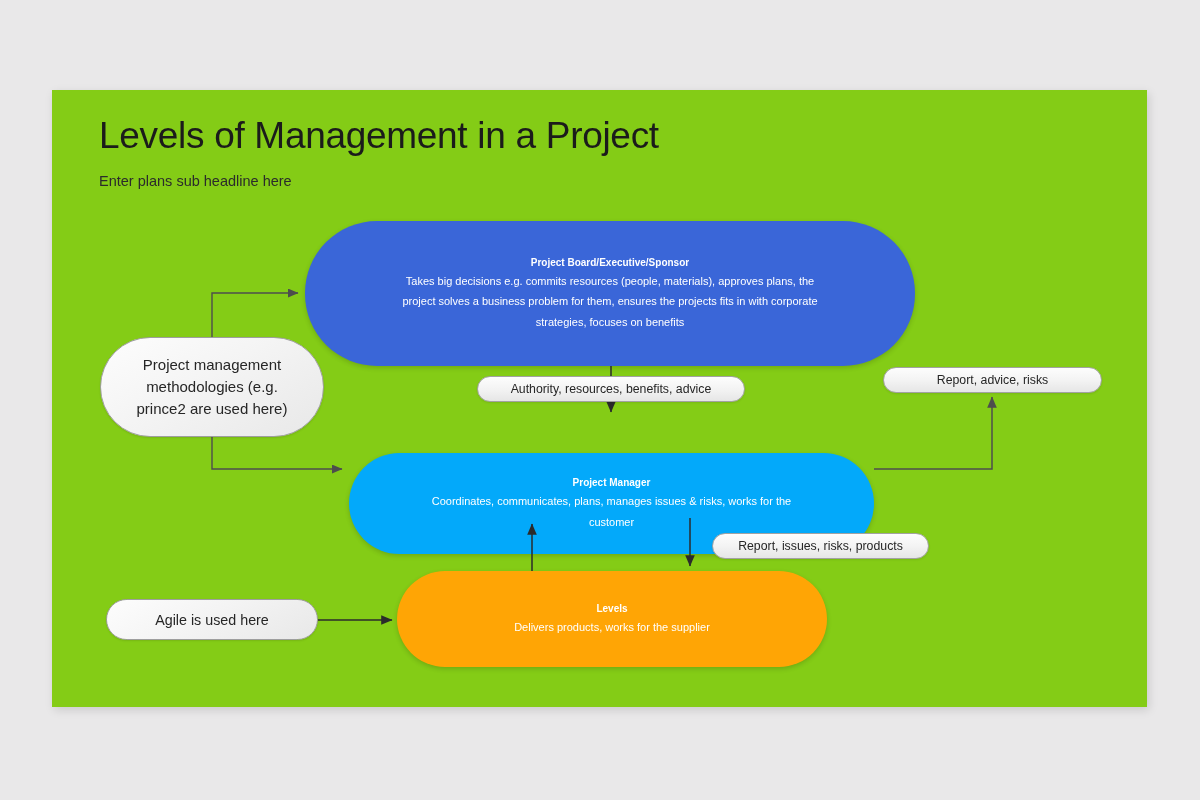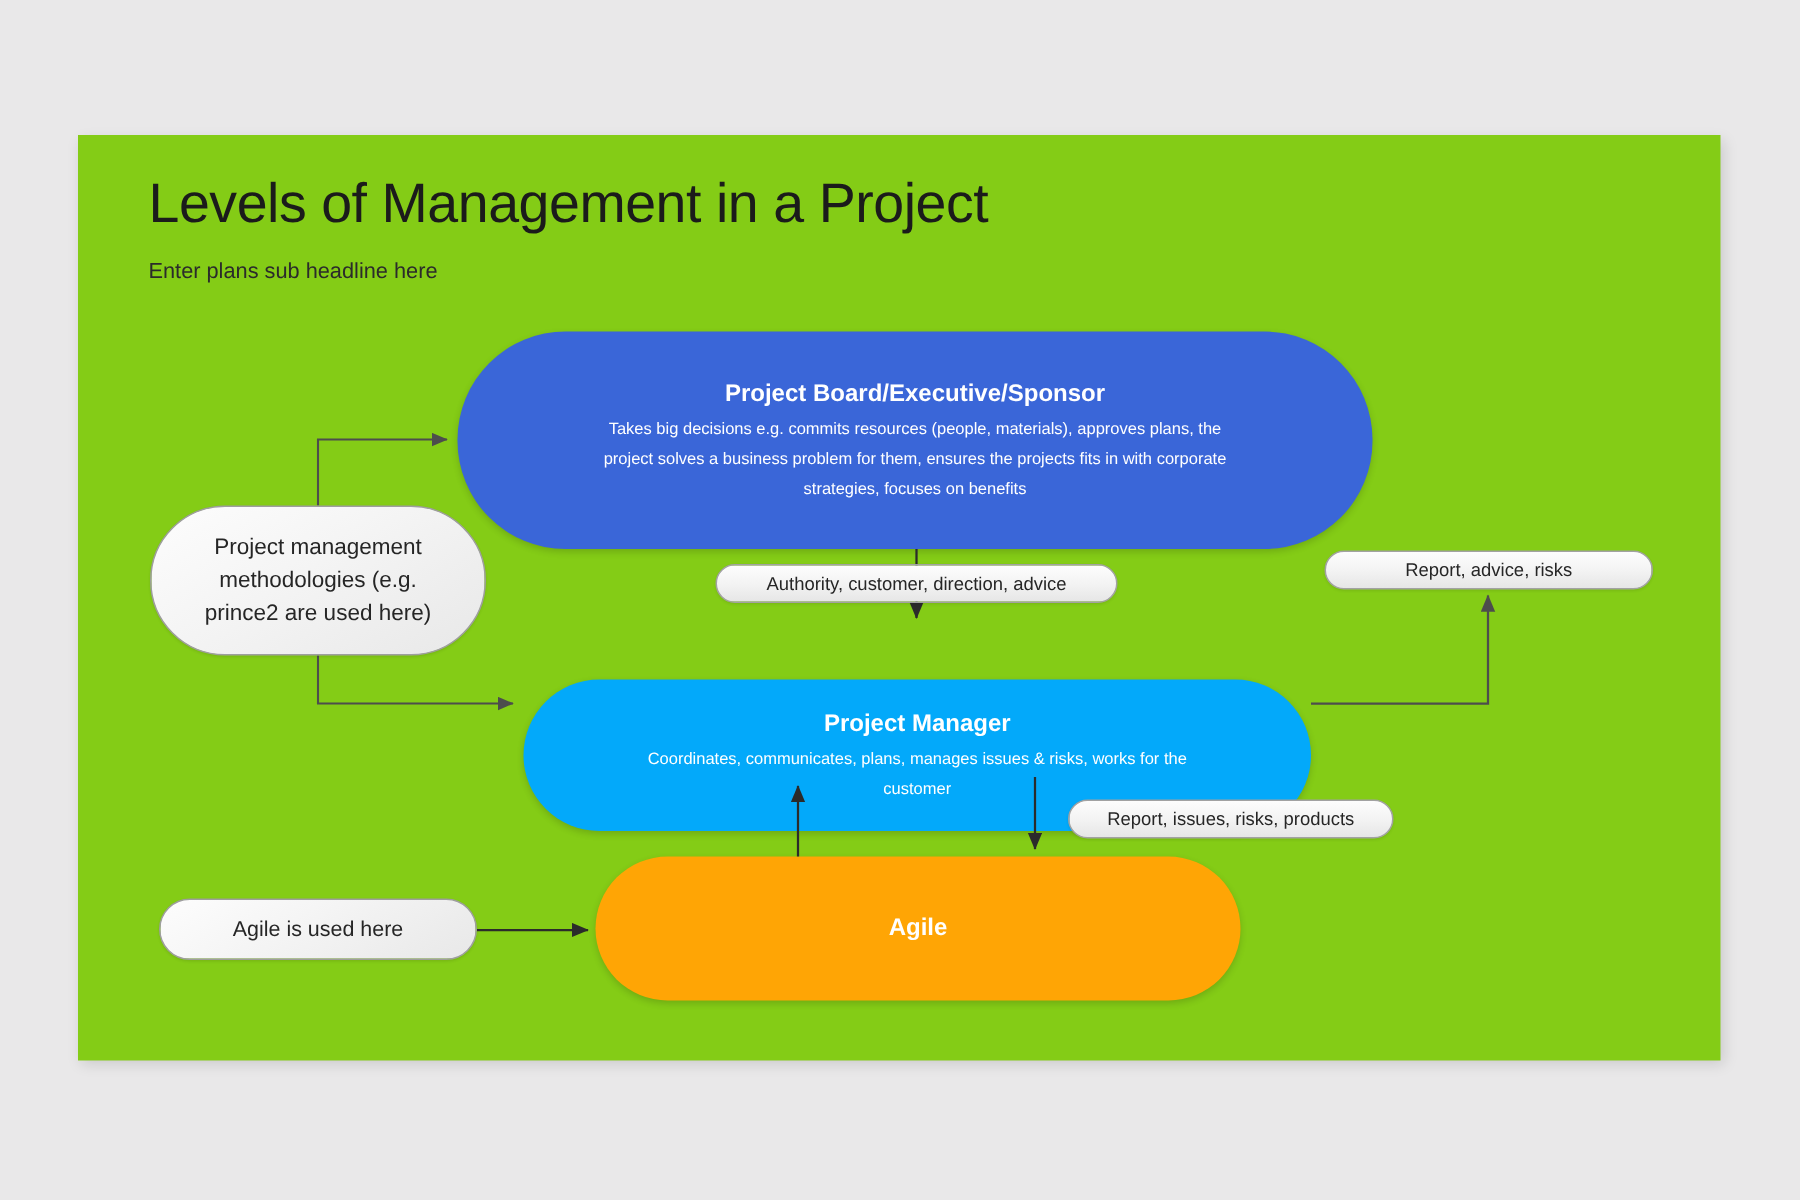--- a/index.html
+++ b/index.html
@@ -49,21 +49,21 @@
     position: absolute;
     box-sizing: border-box;
     display: flex;
     flex-direction: column;
     align-items: center;
     justify-content: center;
     text-align: center;
     color: #ffffff;
   }
   .role-title {
-    font-size: 16px;
+    font-size: 10px;
     font-weight: bold;
     line-height: 1.5;
     margin-bottom: 1px;
   }
   .role-desc {
     font-size: 11px;
     font-weight: 400;
     line-height: 1.82;
   }
 
@@ -206,33 +206,34 @@
     <div class="role-title">Project Board/Executive/Sponsor</div>
     <div class="role-desc">Takes big decisions e.g. commits resources (people, materials), approves plans, the project solves a business problem for them, ensures the projects fits in with corporate strategies, focuses on benefits</div>
   </div>
 
   <div class="role-box" id="box-manager">
     <div class="role-title">Project Manager</div>
     <div class="role-desc">Coordinates, communicates, plans, manages issues &amp; risks, works for the customer</div>
   </div>
 
   <div class="role-box" id="box-teams">
-    <div class="role-title">Agile</div>
+    <div class="role-title">Levels</div>
+    <div class="role-desc">Delivers products, works for the supplier</div>
   </div>
 
   <div class="callout" id="callout-methodologies">
     <span>Project management methodologies (e.g. prince2 are used here)</span>
   </div>
 
   <div class="callout" id="callout-agile">
     <span>Agile is used here</span>
   </div>
 
   <div class="edge-label" id="label-authority-resources">
-    <span>Authority, customer, direction, advice</span>
+    <span>Authority, resources, benefits, advice</span>
   </div>
 
   <div class="edge-label" id="label-report-risks">
     <span>Report, advice, risks</span>
   </div>
 
 
   <div class="edge-label" id="label-report-products">
     <span>Report, issues, risks, products</span>
   </div>

